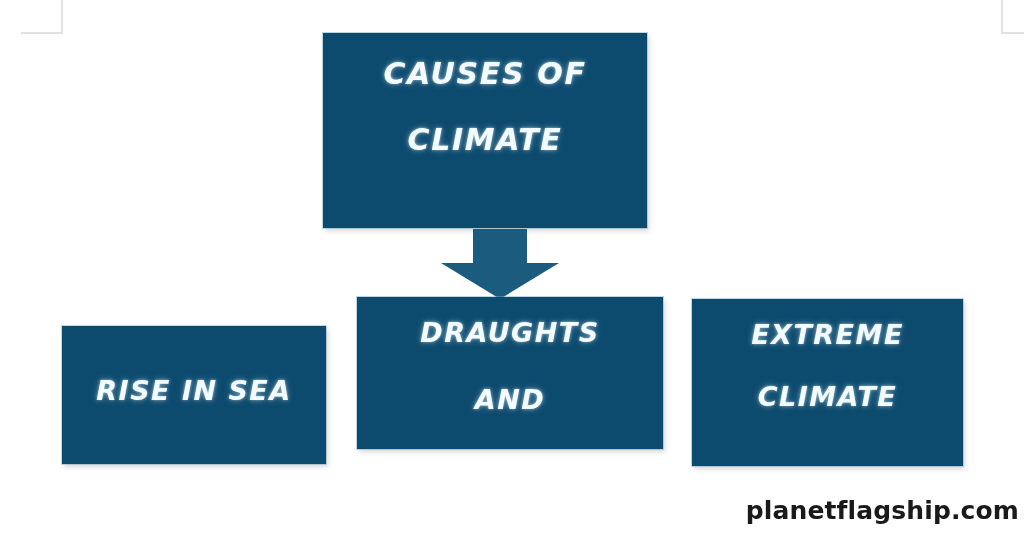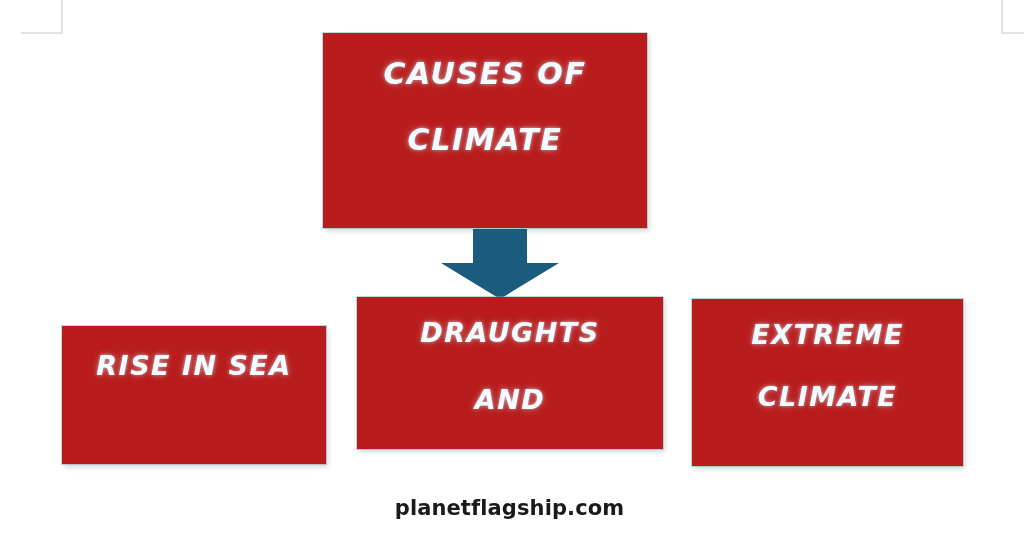--- a/index.html
+++ b/index.html
@@ -35,21 +35,21 @@
   }
   .corner-mark.tl::before { left: 0;  bottom: 0; width: 42px; height: 2px; }
   .corner-mark.tl::after  { right: 0; top: 0;    width: 2px;  height: 34px; }
   .corner-mark.tr::before { right: 0; bottom: 0; width: 42px; height: 2px; }
   .corner-mark.tr::after  { left: 0;  top: 0;    width: 2px;  height: 34px; }
 
   
   .node {
     position: absolute;
     box-sizing: border-box;
-    background: #b91c1c;
+    background: #0c4a6e;
     display: flex;
     flex-direction: column;
     align-items: center;
     color: #f2fbff;
     font-family: "DejaVu Sans", sans-serif;
     font-style: italic;
     font-weight: 700;
     letter-spacing: 0.055em;
     text-align: center;
     line-height: 1.0;
@@ -77,21 +77,21 @@
     font-size: 30px;
   }
   #node-title .line { margin-bottom: 36px; }
 
   
   #node-sea {
     left: 62px;
     top: 326px;
     width: 264px;
     height: 138px;
-    justify-content: space-between;
+    justify-content: center;
     padding-top: 26px;
     font-size: 27px;
   }
   #node-sea .line { margin-bottom: 35px; }
 
   
   #node-draughts {
     left: 357px;
     top: 297px;
     width: 306px;
@@ -122,23 +122,23 @@
     width: 118px;
     height: 70px;
   }
 
   
   #caption {
     position: absolute;
     left: 0;
     top: 496px;
     width: 1019px;
-    text-align: center;
+    text-align: right;
     font-family: "DejaVu Sans", sans-serif;
-    font-size: 21px;
+    font-size: 25px;
     font-weight: 700;
     color: #1a1a1a;
     letter-spacing: 0.005em;
   }
 </style>
 </head>
 <body>
 
 <div id="canvas">
 

